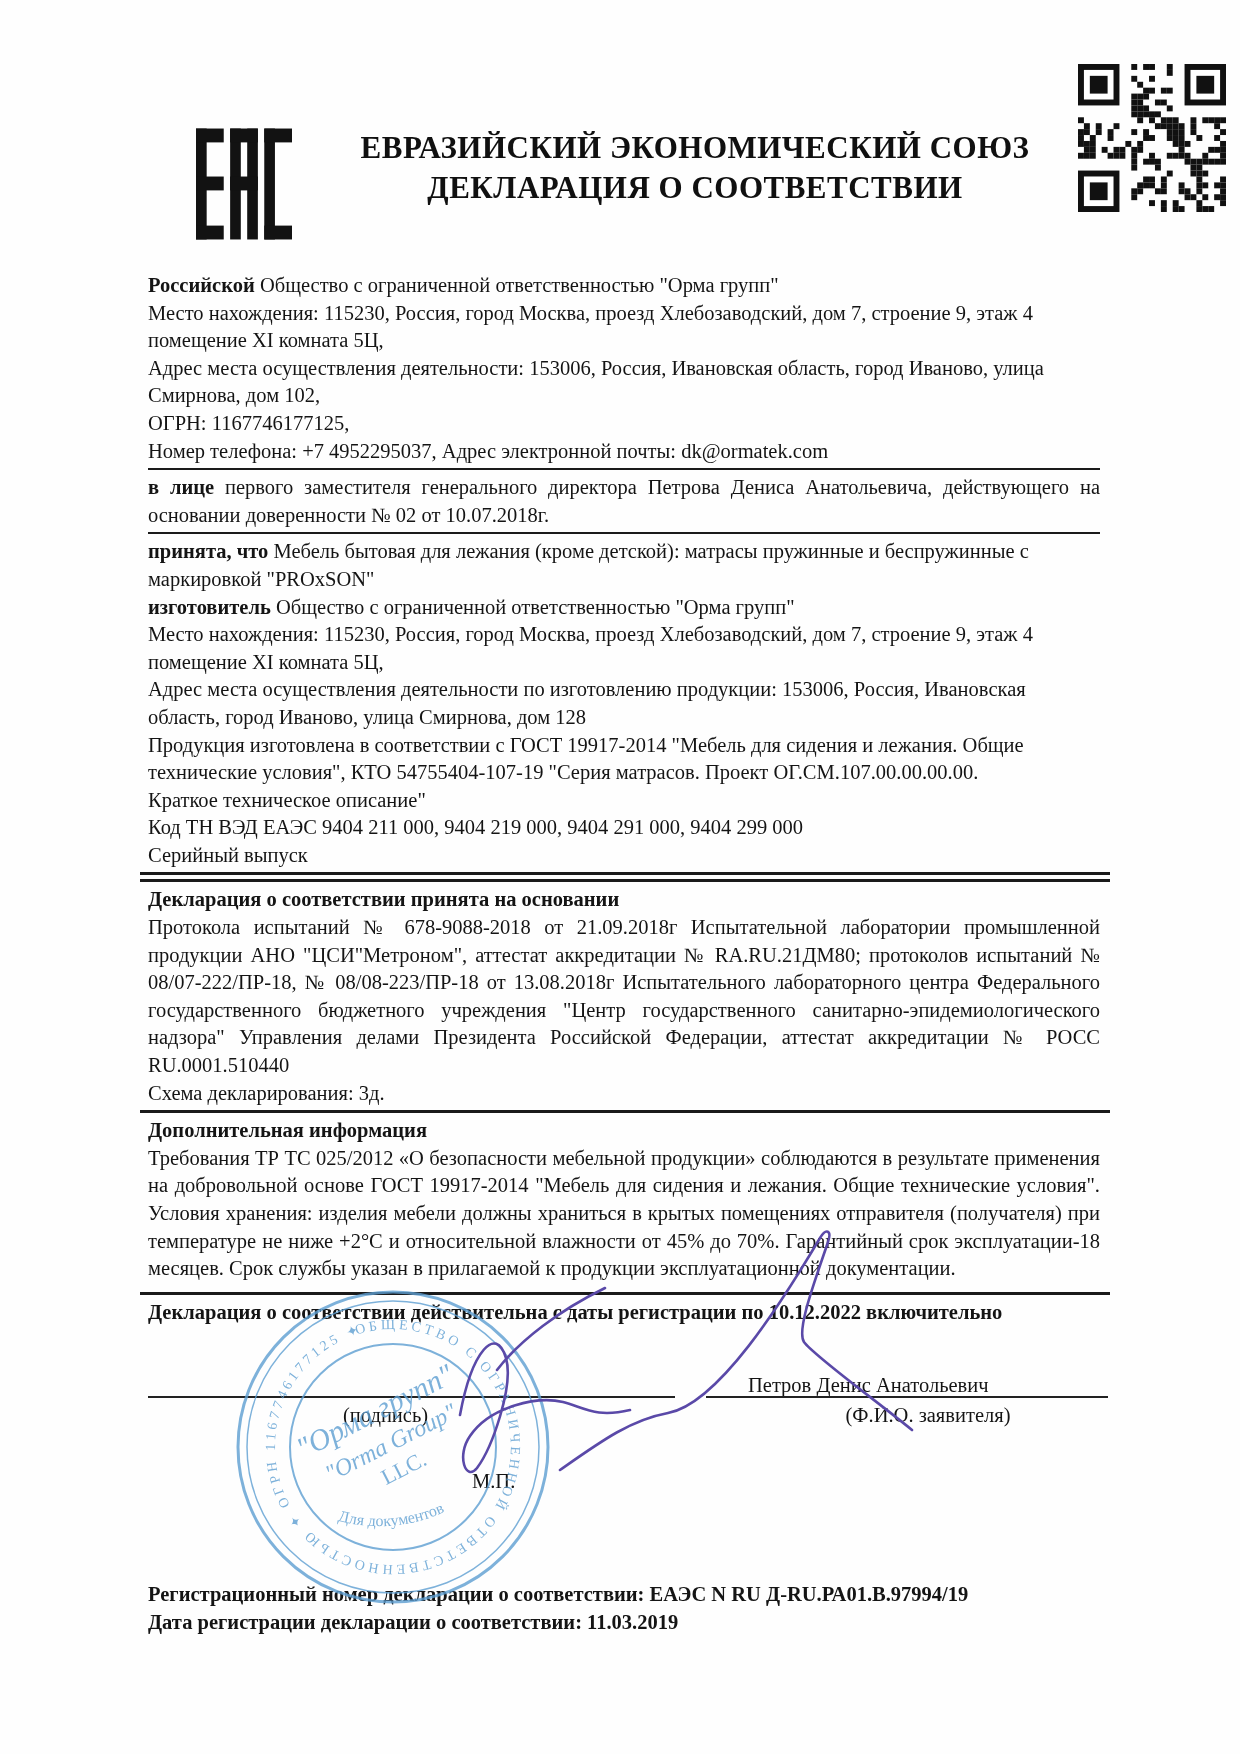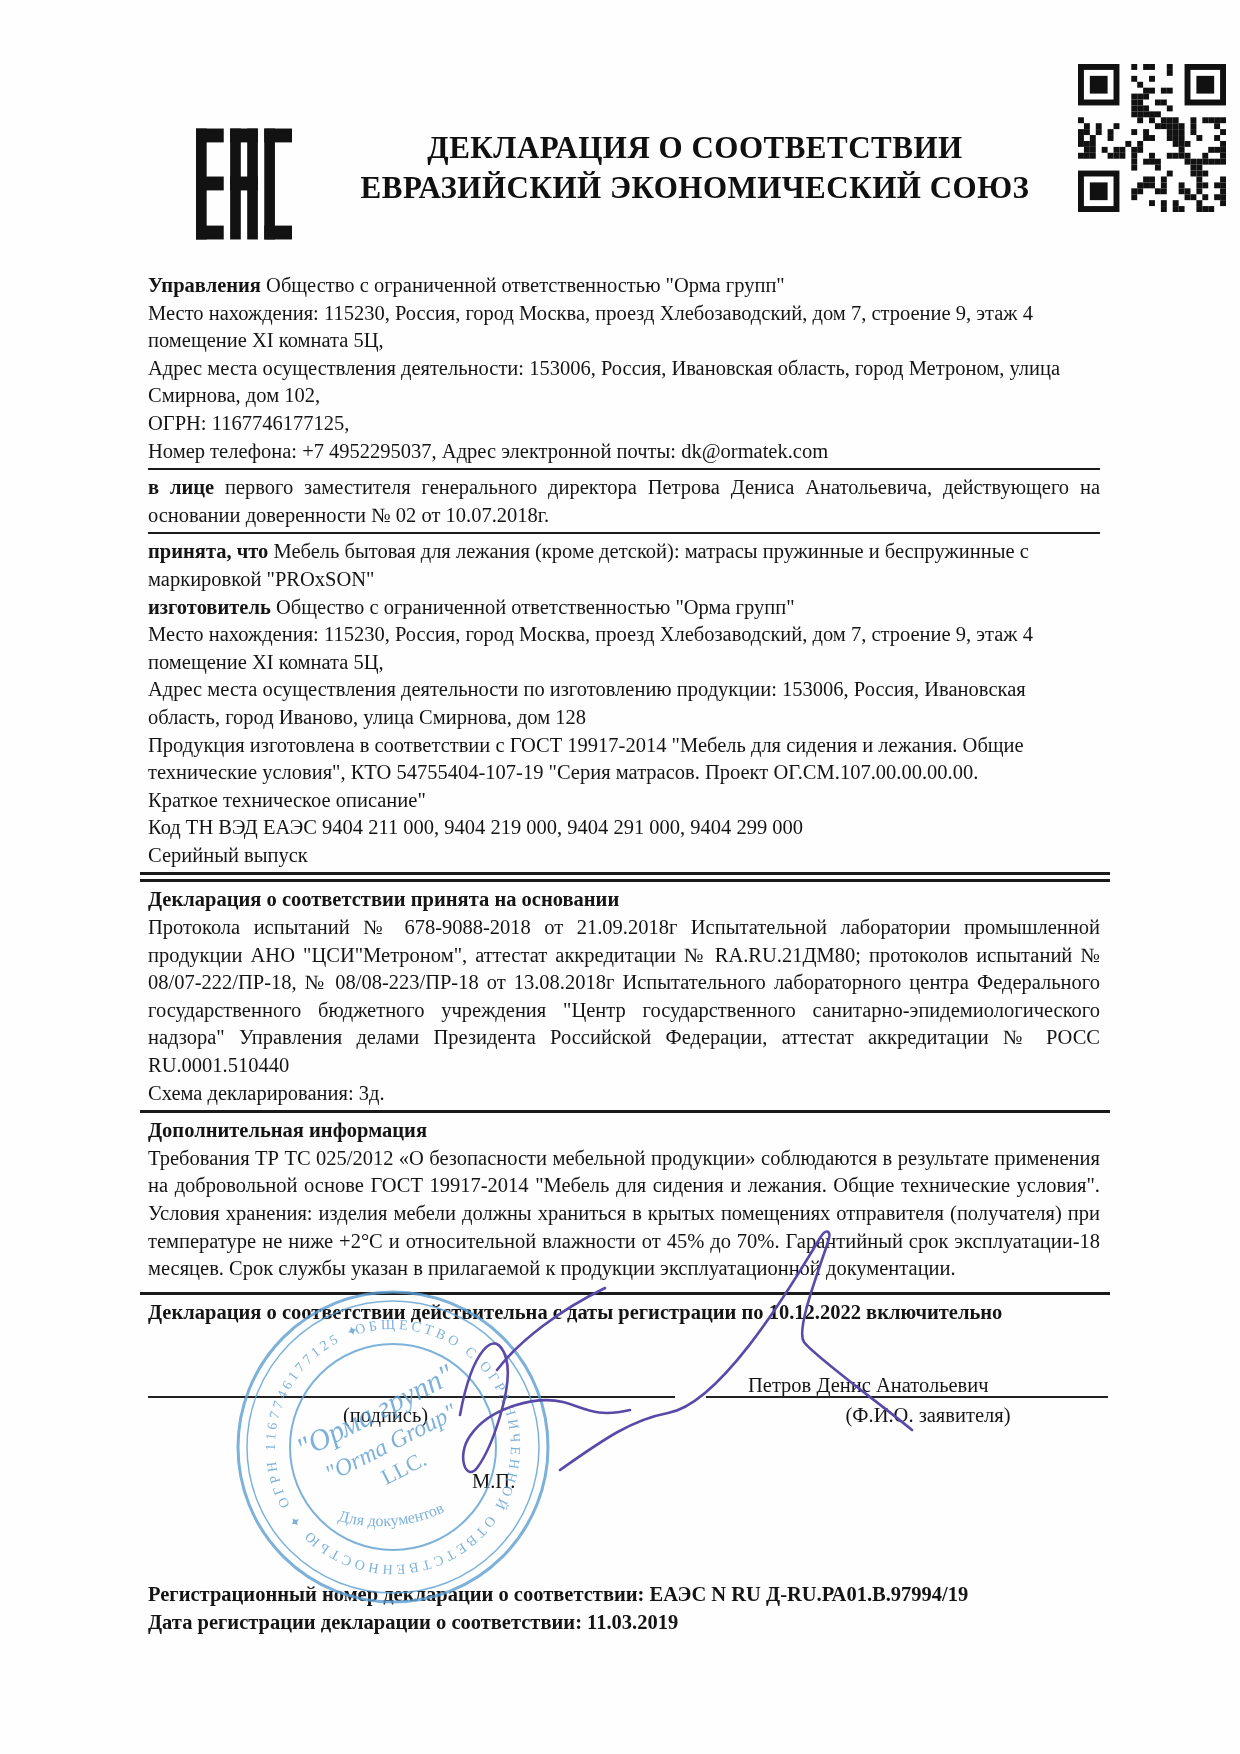--- a/index.html
+++ b/index.html
@@ -58,22 +58,22 @@
         <rect x="48" y="0" width="10" height="104"></rect>
       <rect x="32" y="0" width="26" height="13"></rect>
         <rect x="32" y="45" width="26" height="13"></rect>
       <rect x="64" y="0" width="10" height="104"></rect>
         <rect x="64" y="0" width="26" height="13"></rect>
       <rect x="64" y="91" width="26" height="13"></rect>
     </g>
   </svg>
 
   <div class="doc-title">
+    <div>ЕВРАЗИЙСКИЙ ЭКОНОМИЧЕСКИЙ СОЮЗ</div>
     <div>ДЕКЛАРАЦИЯ О СООТВЕТСТВИИ</div>
-    <div>ЕВРАЗИЙСКИЙ ЭКОНОМИЧЕСКИЙ СОЮЗ</div>
   </div>
 
   <svg class="qr" viewBox="0 0 145 145" aria-hidden="true">
       <g fill="#111">
         <rect x="52.2" y="0.0" width="5.8" height="5.8"></rect>
         <rect x="63.8" y="0.0" width="5.8" height="5.8"></rect>
         <rect x="69.6" y="0.0" width="5.8" height="5.8"></rect>
         <rect x="87.0" y="0.0" width="5.8" height="5.8"></rect>
         <rect x="87.0" y="5.8" width="5.8" height="5.8"></rect>
         <rect x="52.2" y="11.6" width="5.8" height="5.8"></rect>
@@ -241,23 +241,23 @@
         <rect fill="#111" x="116" y="11.6" width="17.4" height="17.4"></rect>
         <rect x="0" y="104.39999999999999" width="40.6" height="40.6"></rect>
         <rect fill="#fff" x="5.8" y="110.2" width="29" height="29"></rect>
         <rect fill="#111" x="11.6" y="116" width="17.4" height="17.4"></rect>
       </g>
     </svg>
 
   <div class="doc">
 
     <section>
-      <p><span class="b">Управления</span> <span>Общество с ограниченной ответственностью "Орма групп"</span></p>
+      <p><span class="b">Российской</span> <span>Общество с ограниченной ответственностью "Орма групп"</span></p>
       <p>Место нахождения: 115230, Россия, город Москва, проезд Хлебозаводский, дом 7, строение 9, этаж 4 помещение XI комната 5Ц,</p>
-      <p>Адрес места осуществления деятельности: 153006, Россия, Ивановская область, город Метроном, улица Смирнова, дом 102,</p>
+      <p>Адрес места осуществления деятельности: 153006, Россия, Ивановская область, город Иваново, улица Смирнова, дом 102,</p>
       <p>ОГРН: 1167746177125,</p>
       <p>Номер телефона: +7 4952295037, Адрес электронной почты: dk@ormatek.com</p>
     </section>
 
     <div class="rule"></div>
 
     <section>
       <p class="jst"><span class="b">в лице</span> <span>первого заместителя генерального директора Петрова Дениса Анатольевича, действующего на основании доверенности № 02 от 10.07.2018г.</span></p>
     </section>
 

